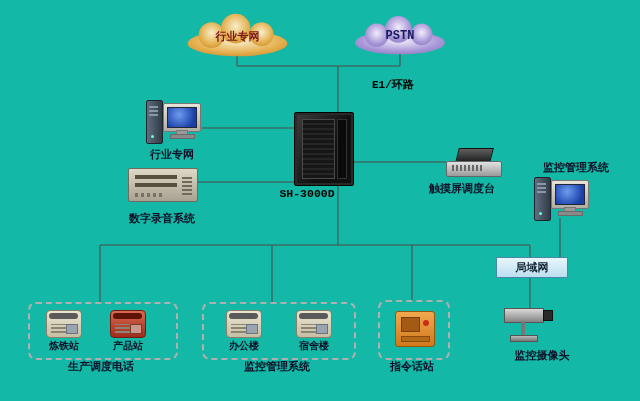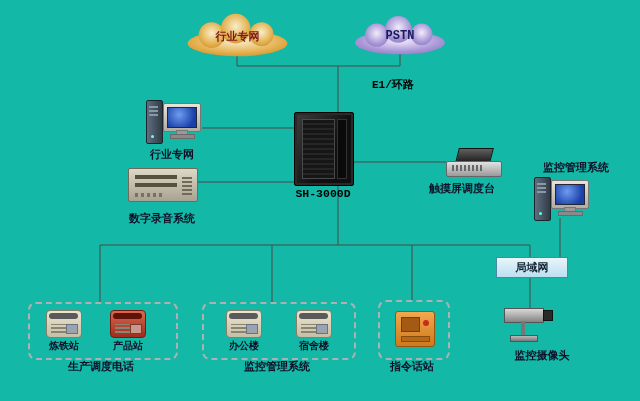--- a/index.html
+++ b/index.html
@@ -178,21 +178,21 @@
     <div class="slot2"></div>
     <div class="vent"></div>
     <div class="btns"></div>
   </div>
   <div class="lbl" style="left:120px;top:206px;width:84px;margin-top:7px;">数字录音系统</div>
 
   <div class="cabinet">
     <div class="panel"></div>
     <div class="sidecol"></div>
   </div>
-  <div class="lbl" style="left:288px;top:187px;width:70px;font-size:11.5px;color:#000;">SH-3000D</div>
+  <div class="lbl" style="left:272px;top:187px;width:70px;font-size:11.5px;color:#000;">SH-3000D</div>
 
   <div class="console">
     <div class="screen"></div>
     <div class="deck"></div>
     <div class="keys"></div>
   </div>
   <div class="lbl" style="left:530px;top:162px;width:92px;">监控管理系统</div>
 
   <div class="lbl" style="left:416px;top:183px;width:92px;">触摸屏调度台</div>
   <div class="pc" style="left:534px;top:177px;">

